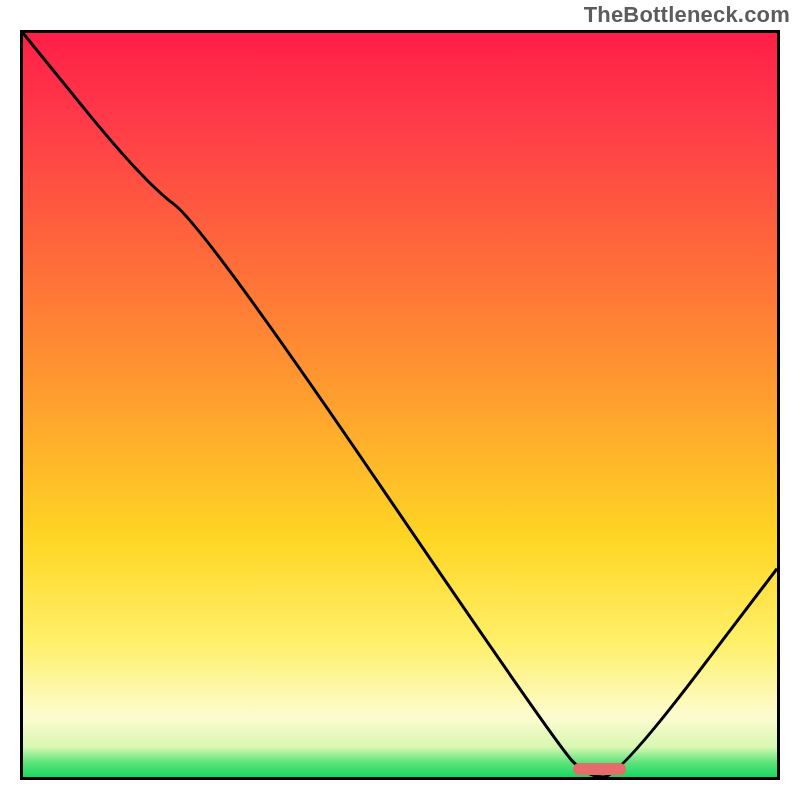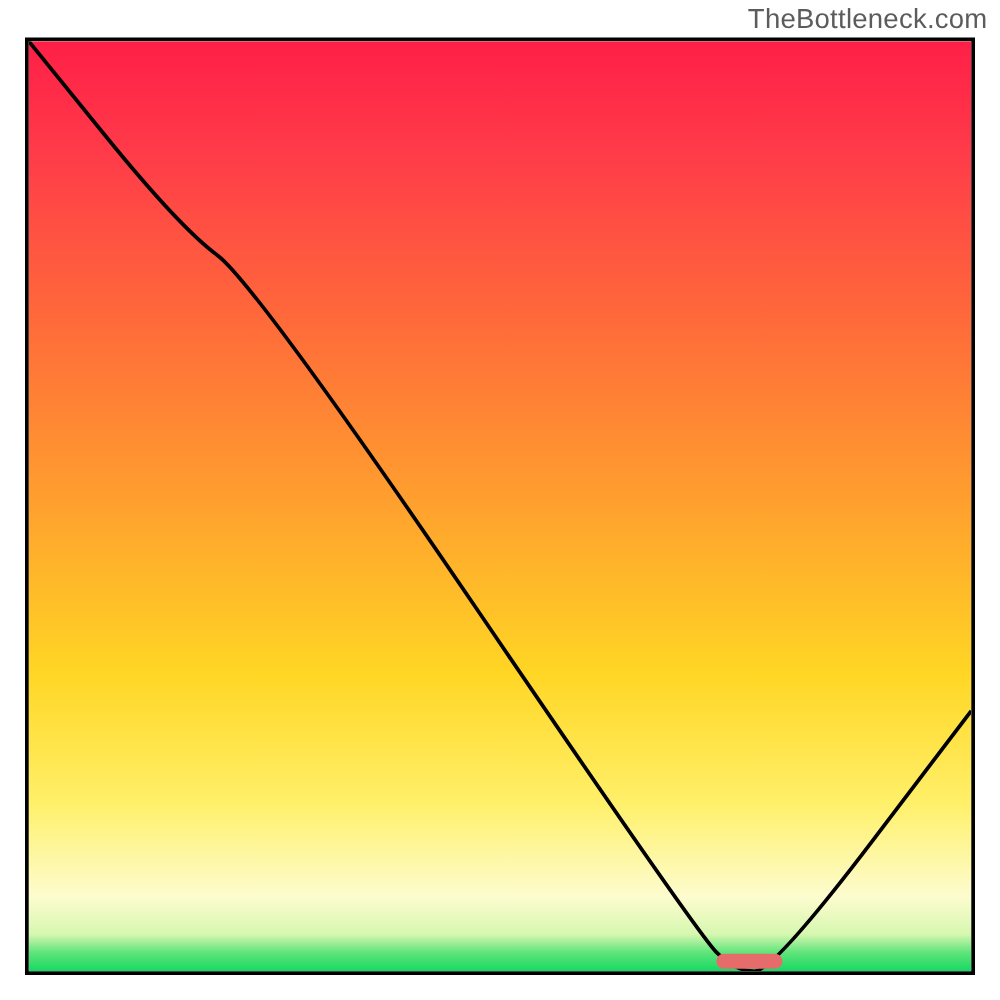--- a/index.html
+++ b/index.html
@@ -14,21 +14,21 @@
   .wrap {
     position: relative;
     width: 800px;
     height: 800px;
   }
   .watermark {
     position: absolute;
     top: 2px;
     right: 10px;
     font-size: 22px;
-    font-weight: 400;
+    font-weight: 700;
     color: #5c5c5c;
     letter-spacing: 0.2px;
     z-index: 10;
   }
   .plot-outer {
     position: absolute;
     left: 20px;
     top: 30px;
     width: 760px;
     height: 750px;

